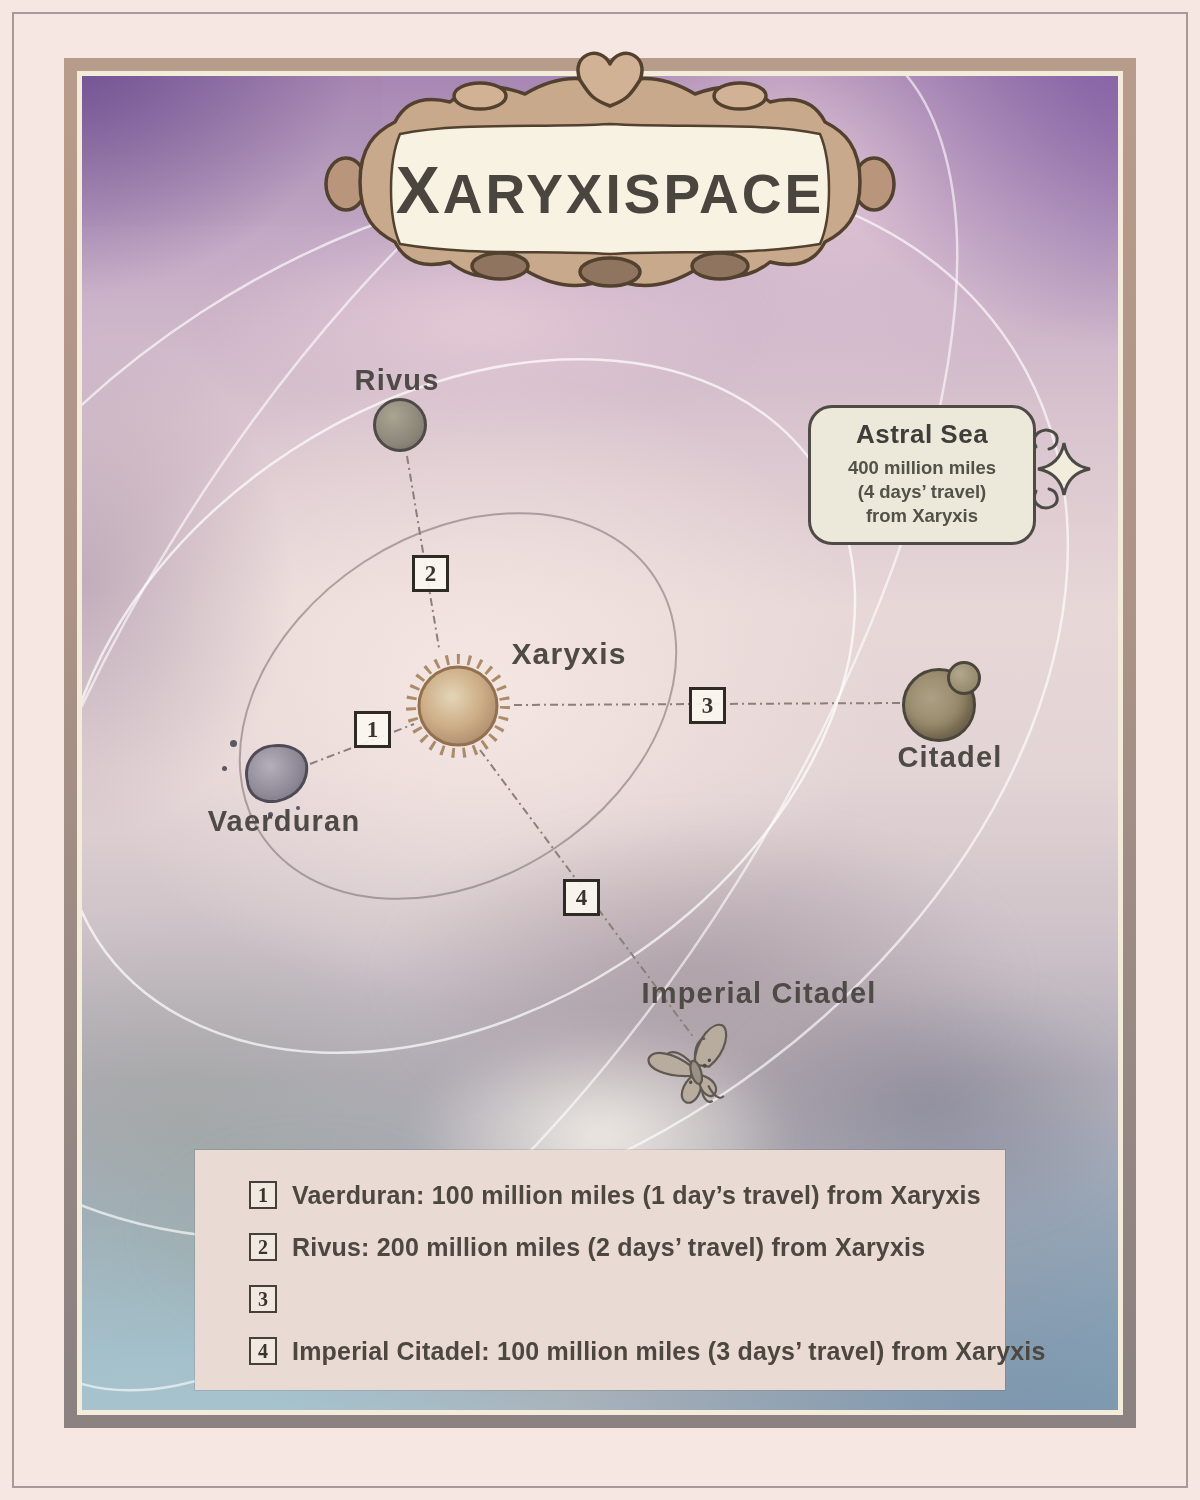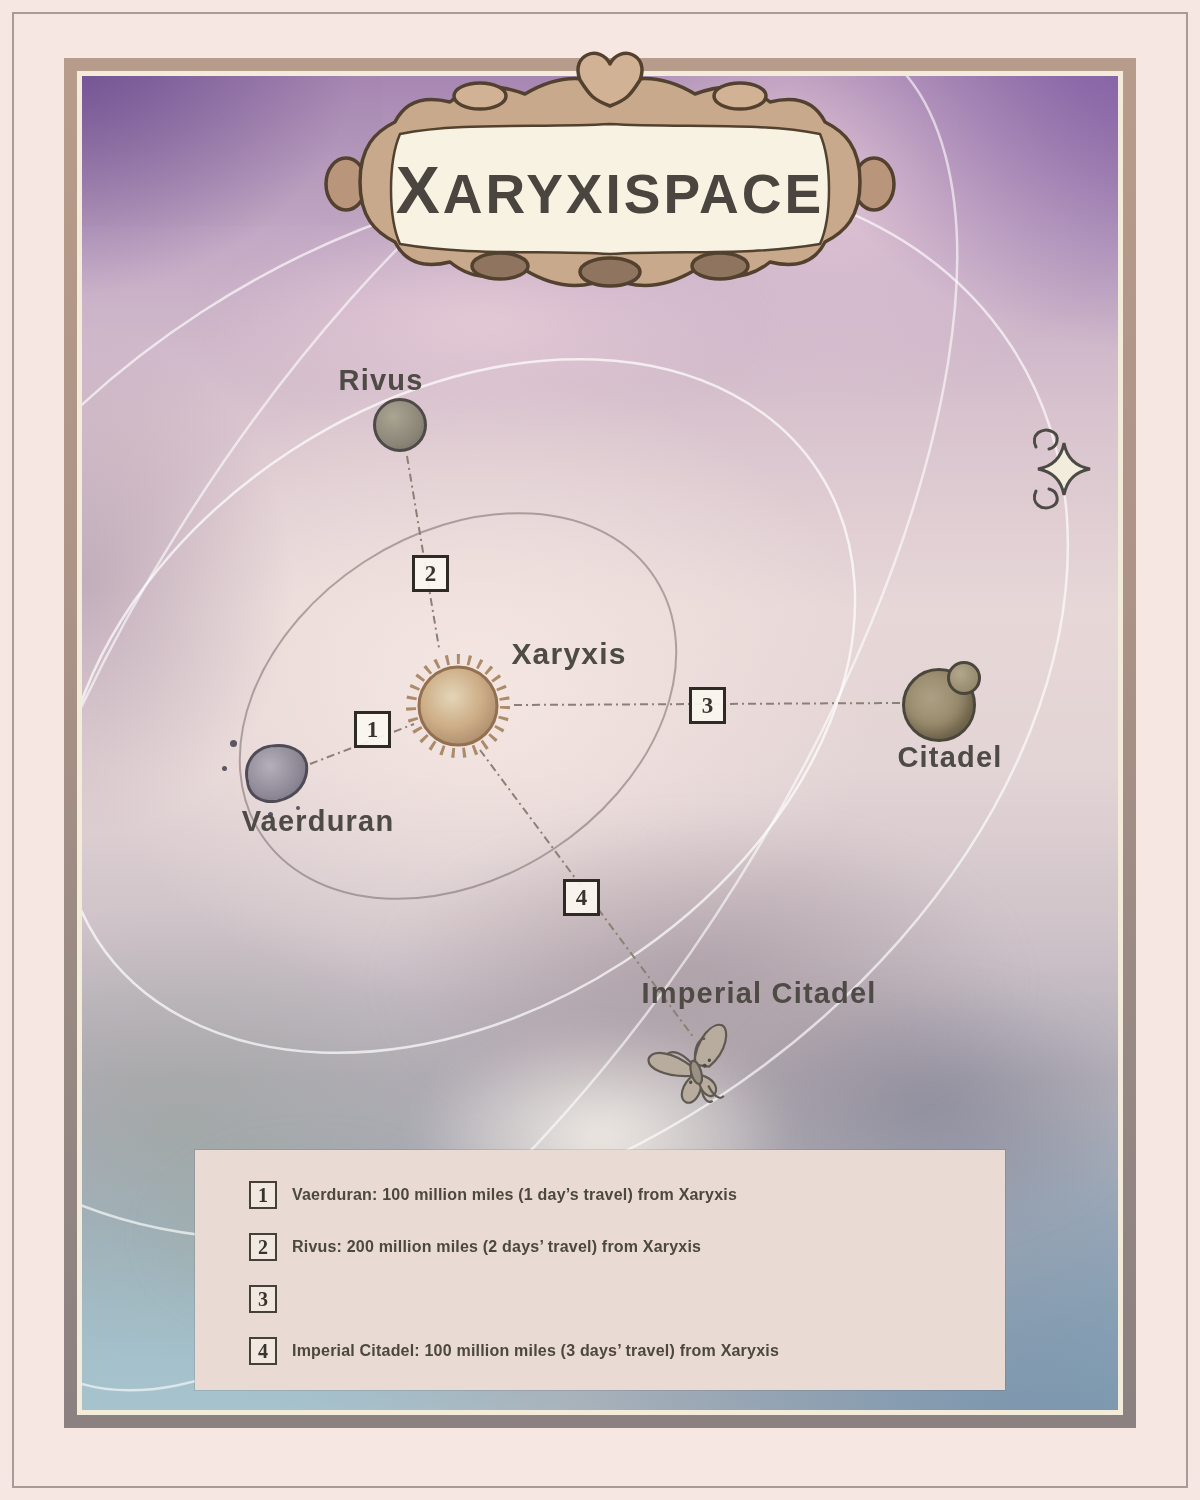--- a/index.html
+++ b/index.html
@@ -57,21 +57,21 @@
   .callout-title{font-size:26px;font-weight:bold;color:#403e3a;letter-spacing:.5px;margin-bottom:6px;}
   .callout-line{font-size:18.5px;font-weight:bold;color:#54514b;line-height:1.3;}
   .sparkle{position:absolute;left:946px;top:345px;}
 
   .legend{position:absolute;left:113px;top:1074px;width:810px;height:240px;box-sizing:border-box;
          background:#e9dad3;box-shadow:0 0 0 1px rgba(80,70,65,.15);padding:30px 0 0 54px;}
   .legend-row{display:flex;align-items:center;height:30px;margin-bottom:22px;}
   .legend-num{width:28px;height:28px;box-sizing:border-box;border:2.5px solid #45413a;flex:0 0 auto;
          display:flex;align-items:center;justify-content:center;background:rgba(250,246,238,.5);
          font-family:"Liberation Serif",serif;font-weight:bold;font-size:20px;color:#38342e;}
-  .legend-text{margin-left:15px;font-size:16px;font-weight:bold;color:#4c473f;letter-spacing:.2px;white-space:nowrap;}
+  .legend-text{margin-left:15px;font-size:25px;font-weight:bold;color:#4c473f;letter-spacing:.2px;white-space:nowrap;}
 
   .plaque{position:absolute;left:300px;top:42px;width:620px;height:272px;}
   .plaque-title{position:absolute;left:380px;top:152px;width:460px;text-align:center;
          font-family:Liberation Sans, sans-serif;font-weight:bold;font-size:55px;color:#4a463f;
          letter-spacing:3px;text-transform:uppercase;}
   .plaque-title::first-letter{font-size:66px;}
 </style>
 </head>
 <body>
 
@@ -137,31 +137,37 @@
           <path d="M52,58 C62,64 66,74 60,80 C54,84 48,76 48,66 Z"></path>
           <path d="M56,70 C58,82 64,88 68,84" fill="none"></path>
           <ellipse cx="48" cy="54" rx="5" ry="12" fill="#9a9184"></ellipse>
           <path d="M46,44 C40,32 32,26 26,28 M50,44 C52,30 60,22 66,24" fill="none"></path>
           <circle cx="58" cy="50" r="2" fill="#4e4a44" stroke="none"></circle>
           <circle cx="64" cy="46" r="1.7" fill="#4e4a44" stroke="none"></circle>
           <circle cx="40" cy="62" r="1.7" fill="#4e4a44" stroke="none"></circle>
         </g>
       </svg>
 
-      <div class="body-label" style="left:299px;top:288px;">Rivus</div>
+      <div class="body-label" style="left:315px;top:288px;">Rivus</div>
       <div class="body-label sun-label" style="left:487px;top:561px;">Xaryxis</div>
-      <div class="body-label" style="left:202px;top:729px;margin-left:34px;">Vaerduran</div>
+      <div class="body-label" style="left:202px;top:729px;">Vaerduran</div>
       <div class="body-label" style="left:868px;top:665px;">Citadel</div>
       <div class="body-label" style="left:677px;top:901px;">Imperial Citadel</div>
 
       <div class="marker" style="left:272px;top:635px;">1</div>
       <div class="marker" style="left:330px;top:479px;">2</div>
       <div class="marker" style="left:607px;top:611px;">3</div>
       <div class="marker" style="left:481px;top:803px;">4</div>
 
+      <div class="callout">
+        <div class="callout-title">Astral Sea</div>
+        <div class="callout-line">400 million miles</div>
+        <div class="callout-line">(4 days’ travel)</div>
+        <div class="callout-line">from Xaryxis</div>
+      </div>
       <svg class="sparkle" width="66" height="98" viewBox="0 0 66 98">
         <g stroke="#4c4a45" stroke-width="3" fill="none" stroke-linecap="round">
           <path d="M36,22 Q40,44 62,48 Q40,52 36,74 Q32,52 10,48 Q32,44 36,22 Z" fill="#f1ecdc"></path>
           <path d="M8,26 C2,14 14,5 25,11 C32,15 30,26 21,28"></path>
           <path d="M8,70 C2,82 14,91 25,85 C32,81 30,70 21,68"></path>
         </g>
       </svg>
 
       <div class="legend">
         <div class="legend-row">

